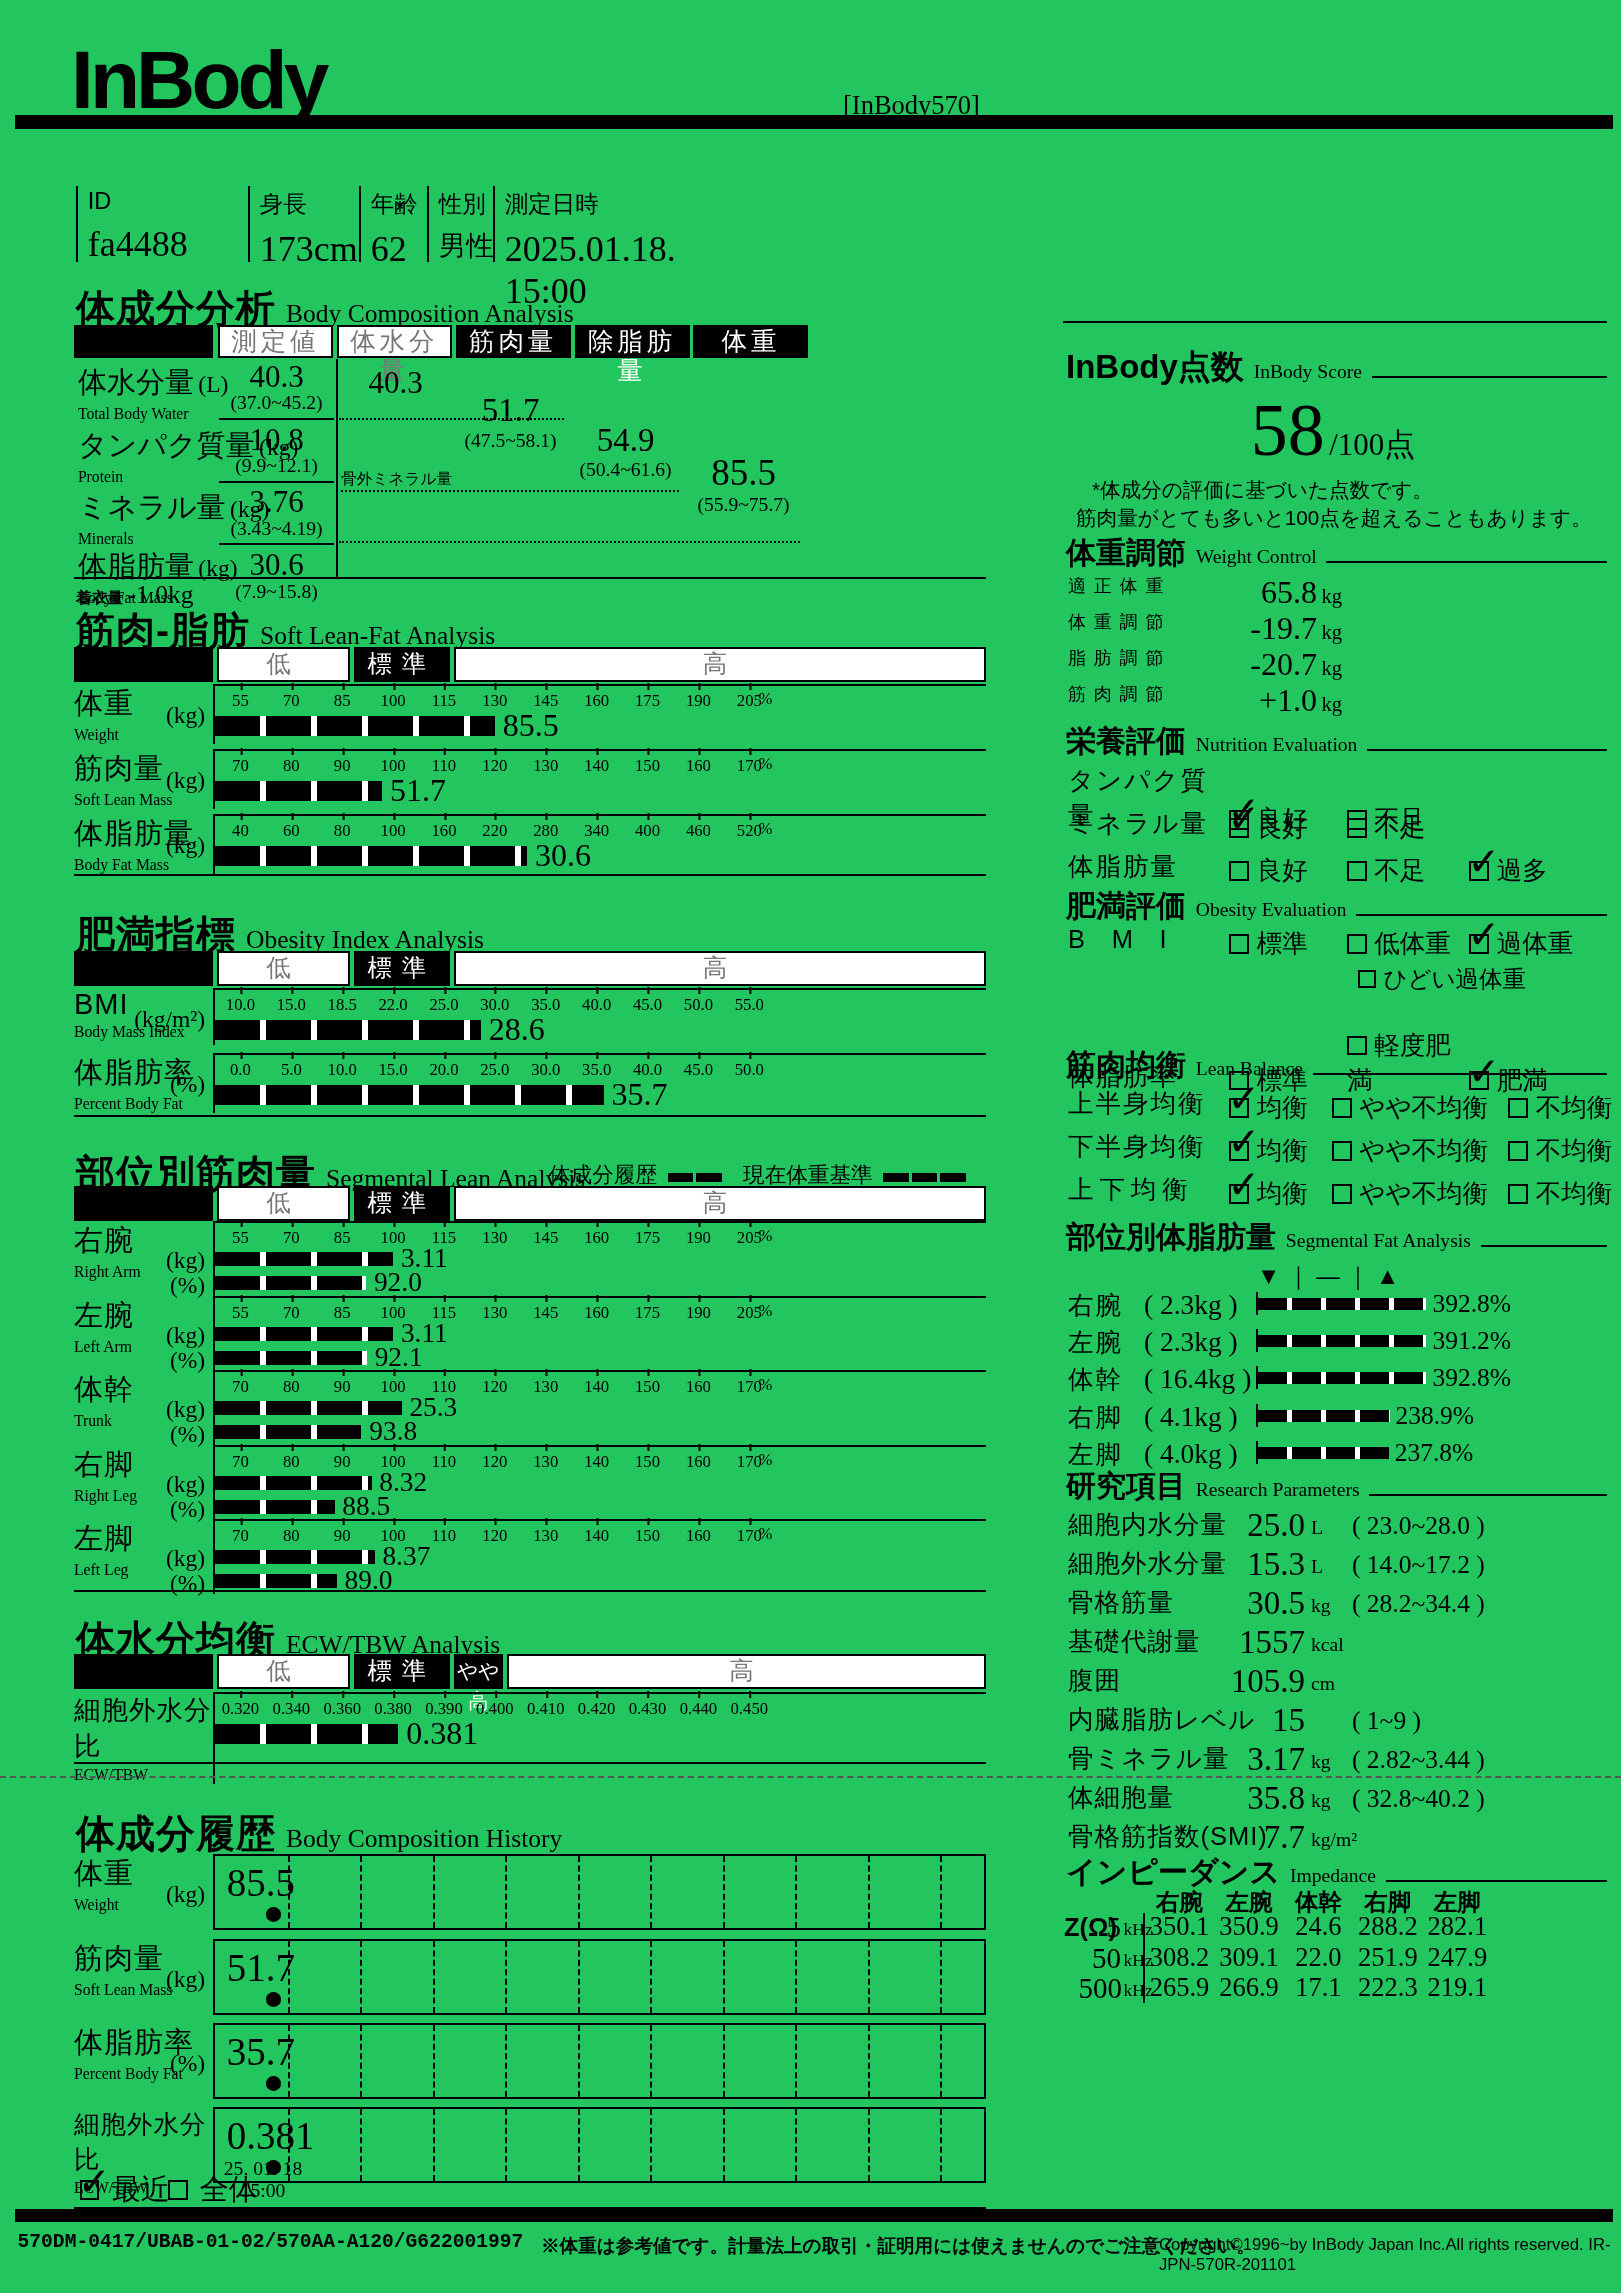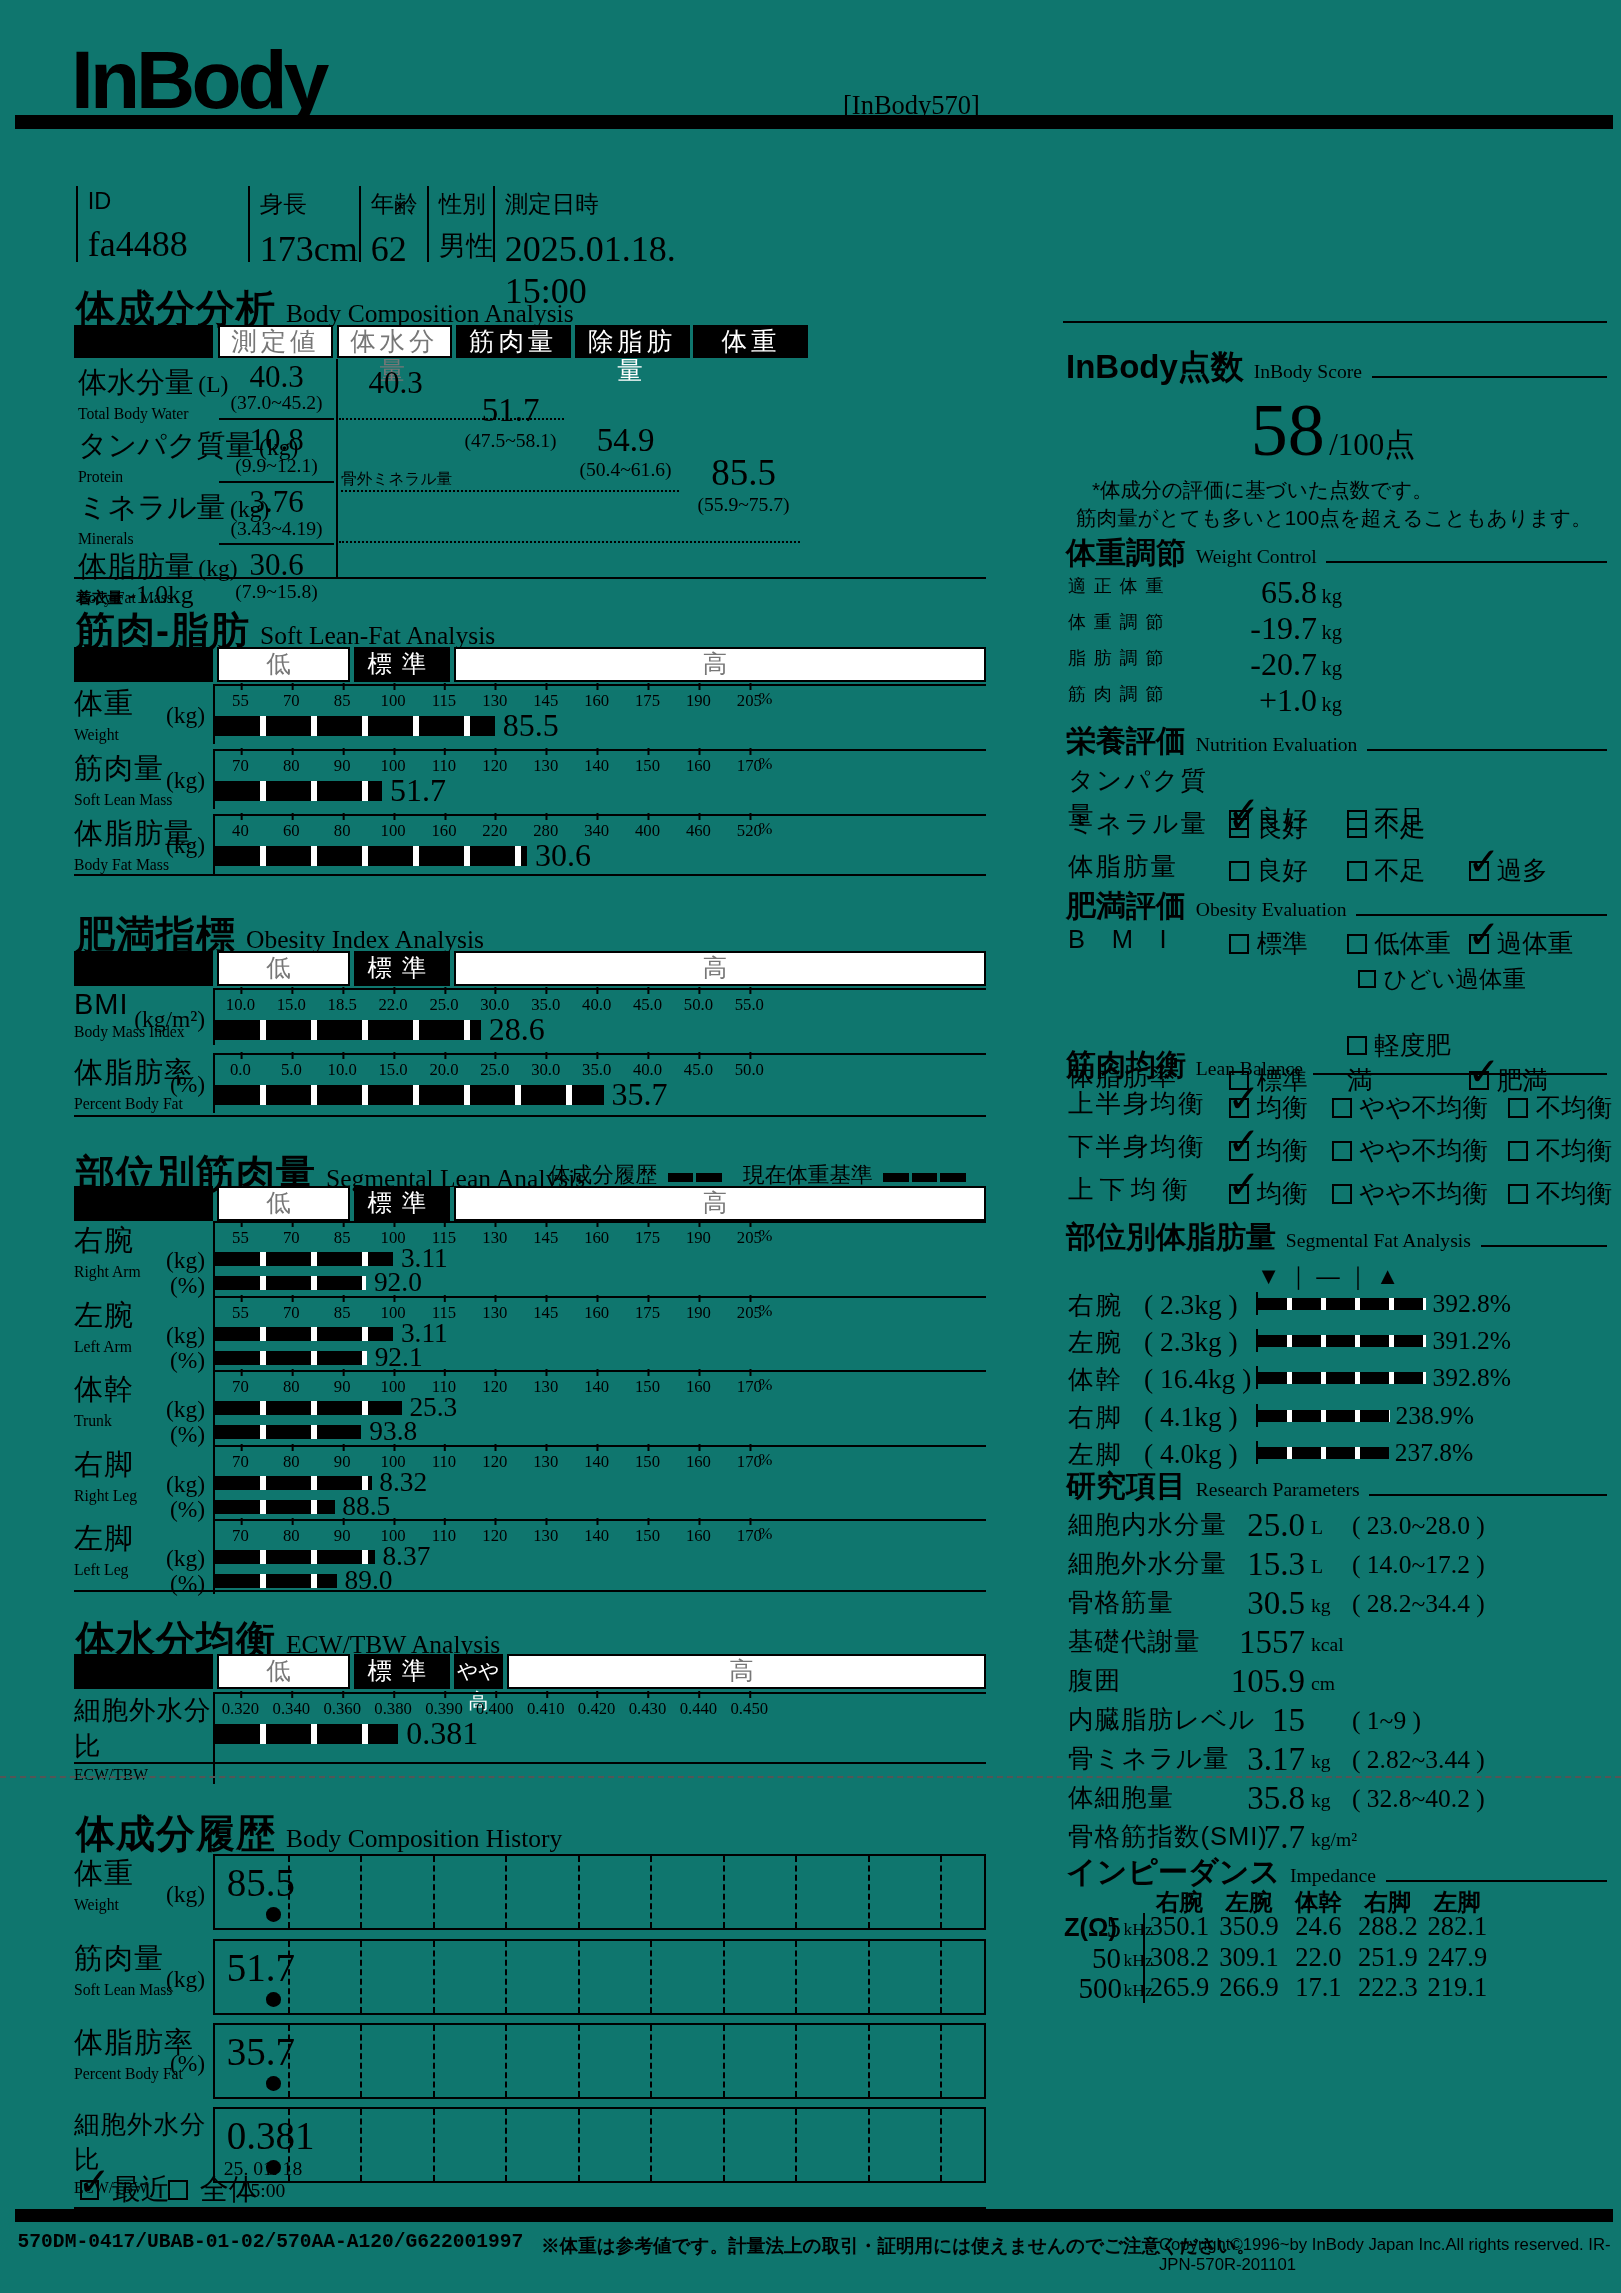--- a/index.html
+++ b/index.html
@@ -1,16 +1,16 @@
 <!DOCTYPE html>
 <html><head>
 <meta charset="utf-8">
 <style>
   html,body{margin:0;padding:0;background:#e8e8e8;}
-  .page{position:relative;width:1621px;height:2294px;background:#0f766e;color:#000;
+  .page{position:relative;width:1621px;height:2294px;background:#22c55e;color:#000;
         font-family:"Liberation Sans",sans-serif;overflow:hidden;}
   .abs{position:absolute;}
   .ser{font-family:"Liberation Serif",serif;}
 
   
   .logo{font-weight:900;font-size:82px;letter-spacing:-3.9px;font-family:"Liberation Sans",sans-serif;}
   .model{font-family:"Liberation Serif",serif;font-size:26.5px;}
   .thickbar{background:#000;}
   .idcol{position:absolute;top:0;height:76px;border-left:2.9px solid #000;padding-left:9.8px;}
   .idlab{font-size:23.5px;margin-top:2px;}

